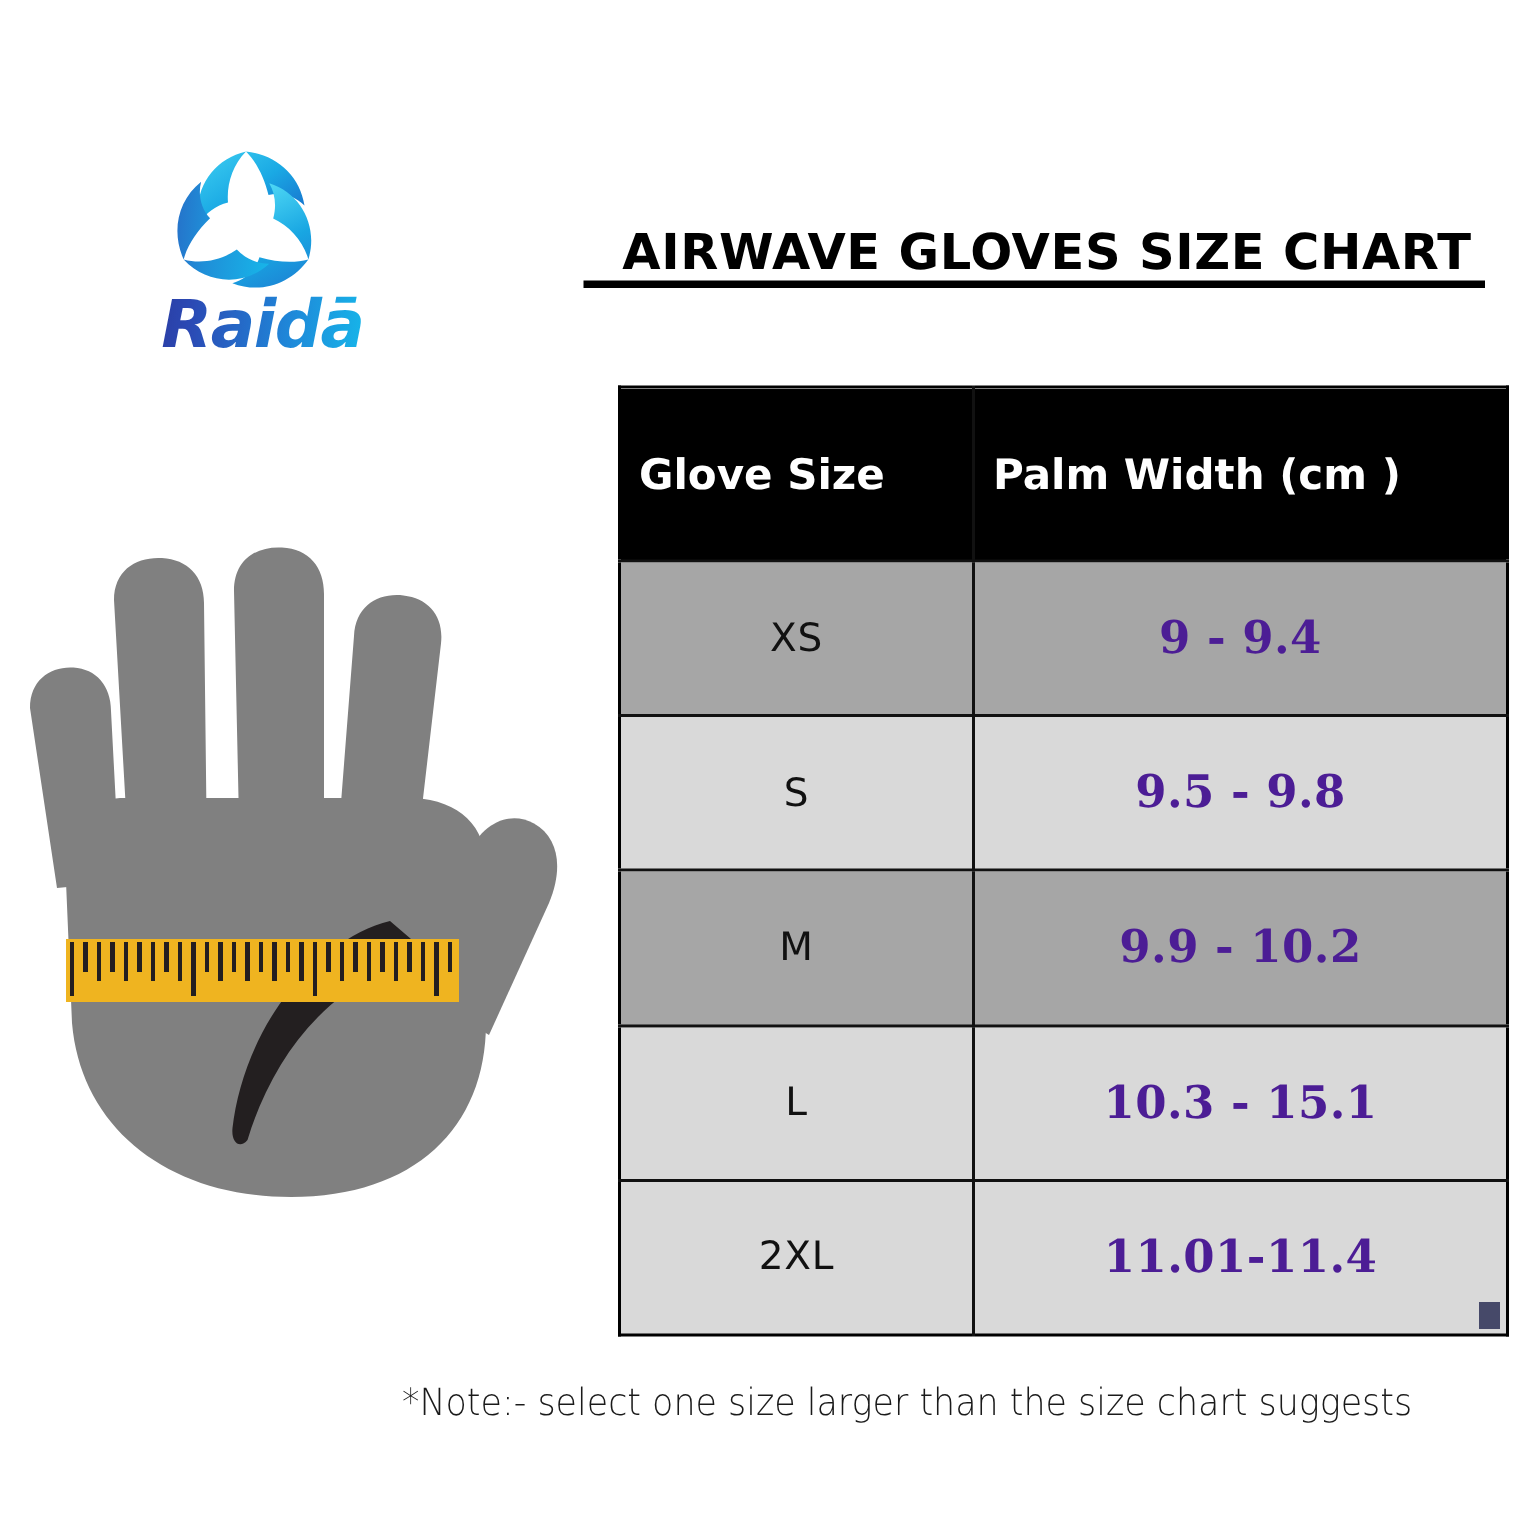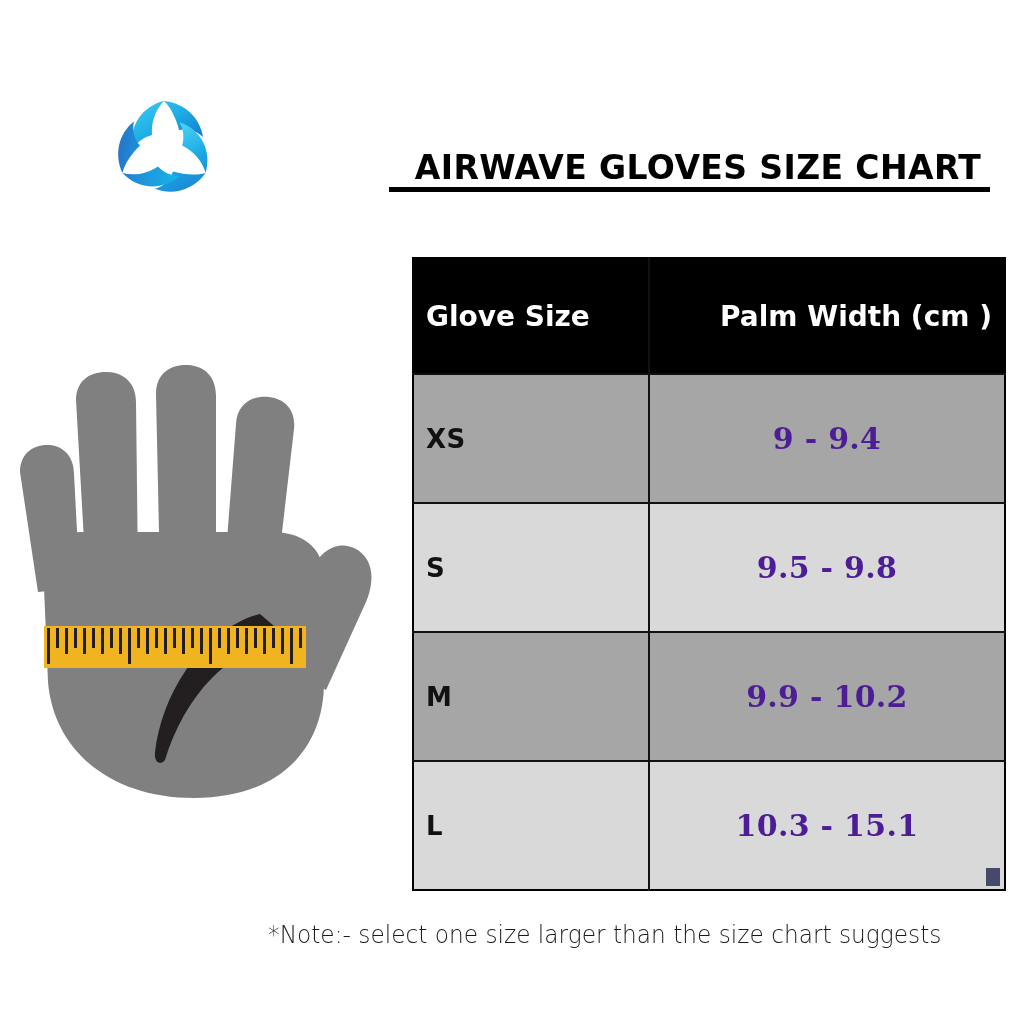--- a/index.html
+++ b/index.html
@@ -61,29 +61,30 @@
 
   thead th{
     background:#000;color:#fff;height:90px;
     font-family:"DejaVu Sans", sans-serif;
     font-weight:bold;font-size:28px;
     text-align:left;
     vertical-align:bottom;
     padding:0 0 12px 14px;
     white-space:nowrap;
   }
-  thead th.h2{padding-left:18px;text-align:right;}
+  thead th.h2{padding-left:18px;}
 
   tbody tr{height:90px;}
   tbody tr.dark td{background:#a6a6a6;}
   tbody tr.light td{background:#d9d9d9;}
 
   td.size-cell{
-    font-family:"DejaVu Sans", sans-serif;
-    font-size:26px;font-weight:bold;color:#111;
+    text-align:center;
+    font-family:"DejaVu Sans", sans-serif;
+    font-size:26px;font-weight:normal;color:#111;
     letter-spacing:0.5px;
     padding-right:60px;
     vertical-align:middle;
   }
   td.value-cell{
     text-align:center;
     font-family:"DejaVu Serif", serif;
     font-size:30px;font-weight:bold;color:#4c1d95;
     letter-spacing:0.3px;
     vertical-align:bottom;
@@ -136,20 +137,21 @@
         <g transform="rotate(120)">
           <path d="M0,-48 C20,-46 36,-32 39,-12 C33,-18 24,-21 15,-19 C12,-31 7,-41 0,-48 Z
                    M0,-48 C-9,-39 -13,-26 -12,-14 C-20,-12 -27,-7 -31,0 C-36,-22 -22,-43 0,-48 Z" fill="url(#bladeB)"></path>
         </g>
         <g transform="rotate(240)">
           <path d="M0,-48 C20,-46 36,-32 39,-12 C33,-18 24,-21 15,-19 C12,-31 7,-41 0,-48 Z
                    M0,-48 C-9,-39 -13,-26 -12,-14 C-20,-12 -27,-7 -31,0 C-36,-22 -22,-43 0,-48 Z" fill="url(#bladeC)"></path>
         </g>
       </g>
     </svg>
+    <div id="logo-wordmark">Raidā</div>
   </div>
 
   <div id="chart-title">AIRWAVE GLOVES SIZE CHART</div>
   <div id="chart-title-underline"></div>
 
   <svg id="hand-illustration" viewBox="0 0 372 470">
     <g fill="#808080">
 
       <path d="M36,236 C30,200 44,182 72,180 L268,180 C300,182 318,200 316,232
                L316,330 C316,400 268,446 186,446 C104,446 46,400 40,330 Z"></path>
@@ -227,19 +229,23 @@
         <td class="value-cell">9.5 - 9.8</td>
       </tr>
       <tr class="dark">
         <td class="size-cell">M</td>
         <td class="value-cell">9.9 - 10.2</td>
       </tr>
       <tr class="light">
         <td class="size-cell">L</td>
         <td class="value-cell">10.3 - 15.1</td>
       </tr>
+      <tr class="light">
+        <td class="size-cell">2XL</td>
+        <td class="value-cell">11.01-11.4</td>
+      </tr>
     </tbody>
   </table>
   <div id="corner-artifact"></div>
 
   <div id="size-note">*Note:- select one size larger than the size chart suggests</div>
 
 </div>
 
 </body></html>

